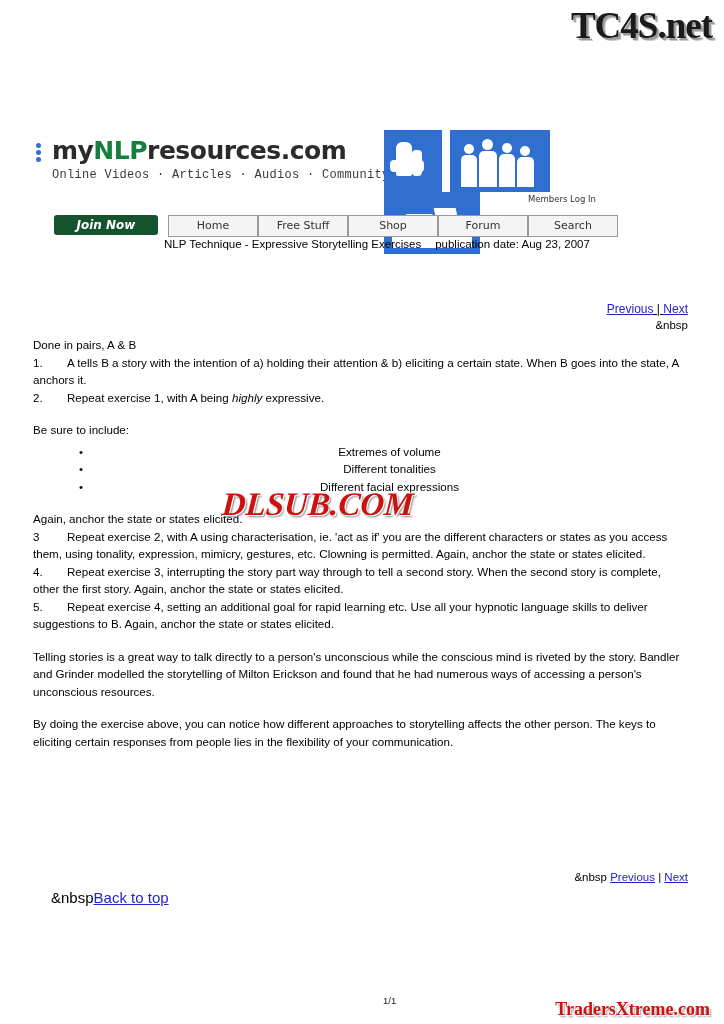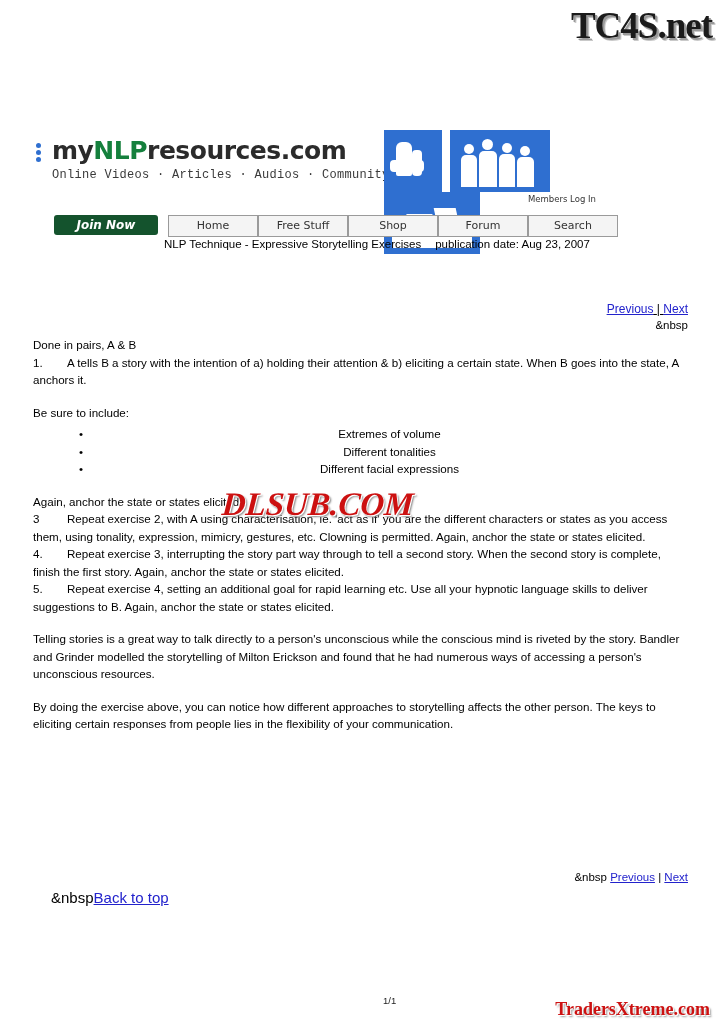--- a/index.html
+++ b/index.html
@@ -326,36 +326,37 @@
   <a href="#" class="doc-link">Next</a>
 </div>
 <div class="top-nav-nbsp">&amp;nbsp</div>
 
 <div class="content">
 
   <p>Done in pairs, A &amp; B</p>
 
   <p><span class="num-ind">1.</span><span>A tells B a story with the intention of a) holding their attention &amp; b) eliciting a certain state. When B goes into the state, A anchors it.</span></p>
 
+  <p><span class="num-ind">2.</span><span>Repeat exercise 1, with A being </span><span class="italic">highly</span><span> expressive.</span></p>
 
   <div class="para-gap"></div>
   <p> Be sure to include:</p>
 
   <ul class="bullets">
     <li>Extremes of volume</li>
     <li>Different tonalities</li>
     <li>Different facial expressions</li>
   </ul>
 
   <div class="para-gap"></div>
   <p>Again, anchor the state or states elicited.</p>
 
   <p><span class="num-ind">3</span><span>Repeat exercise 2, with A using characterisation, ie. 'act as if' you are the different characters or states as you access them, using tonality, expression, mimicry, gestures, etc. Clowning is permitted. Again, anchor the state or states elicited.</span></p>
 
-  <p><span class="num-ind">4.</span><span>Repeat exercise 3, interrupting the story part way through to tell a second story. When the second story is complete, finish the first story. Again, anchor the state or states elicited.</span></p>
+  <p><span class="num-ind">4.</span><span>Repeat exercise 3, interrupting the story part way through to tell a second story. When the second story is complete, other the first story. Again, anchor the state or states elicited.</span></p>
 
   <p><span class="num-ind">5.</span><span>Repeat exercise 4, setting an additional goal for rapid learning etc. Use all your hypnotic language skills to deliver suggestions to B. Again, anchor the state or states elicited.</span></p>
 
   <div class="para-gap"></div>
   <p> Telling stories is a great way to talk directly to a person's unconscious while the conscious mind is riveted by the story. Bandler and Grinder modelled the storytelling of Milton Erickson and found that he had numerous ways of accessing a person's unconscious resources.</p>
 
   <div class="para-gap"></div>
   <p>By doing the exercise above, you can notice how different approaches to storytelling affects the other person. The keys to eliciting certain responses from people lies in the flexibility of your communication.</p>
 
   <div class="para-gap"></div>

